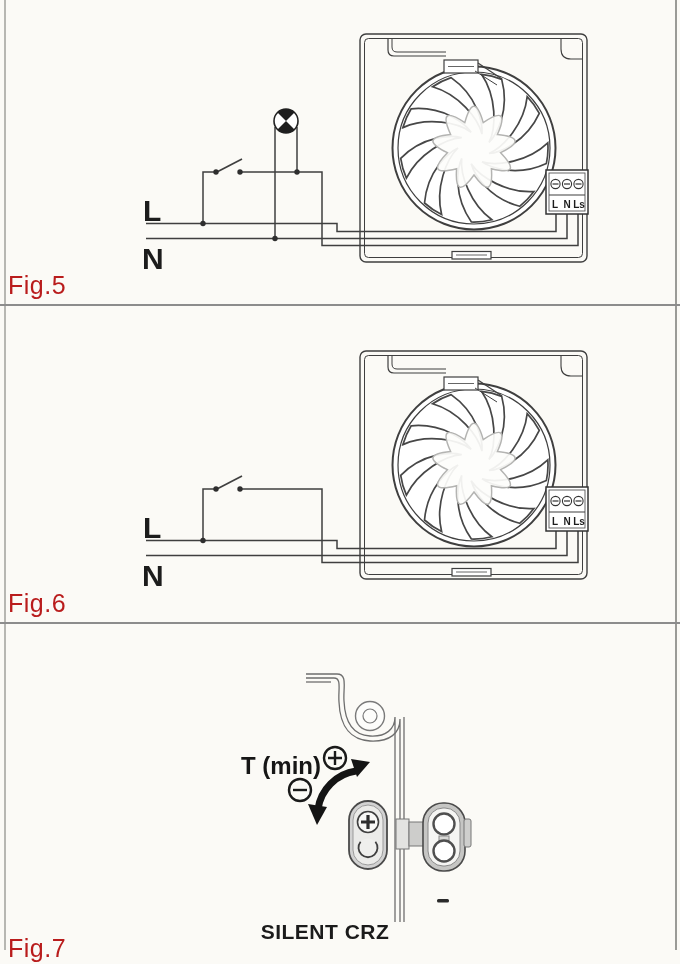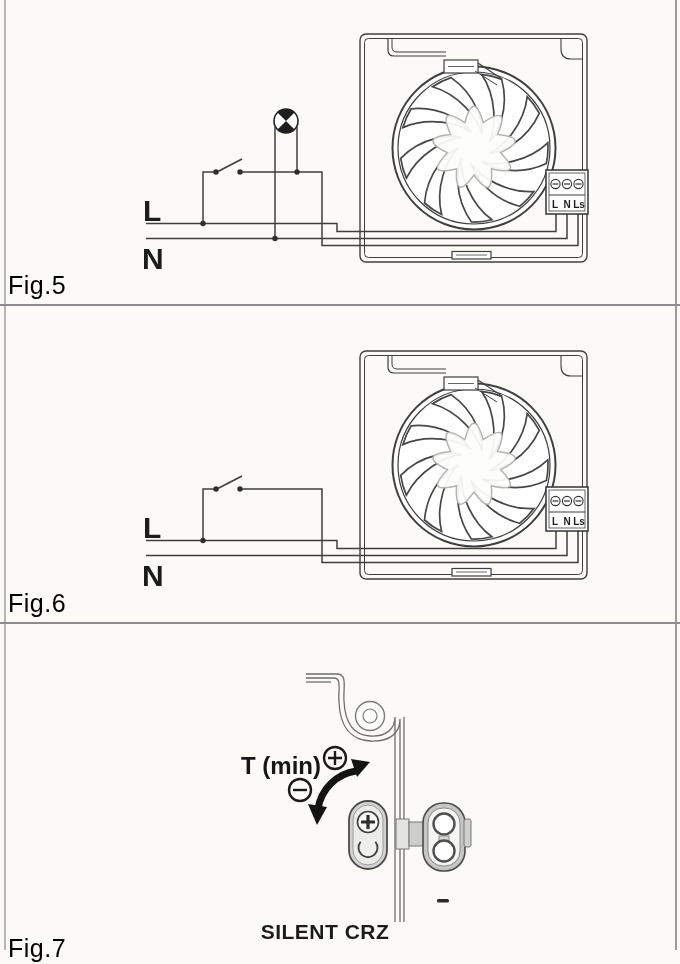--- a/index.html
+++ b/index.html
@@ -8,21 +8,21 @@
     position:relative; width:680px; height:964px;
     background:#fbfaf6; overflow:hidden;
   }
   .panel{position:absolute; left:0; width:680px; border-bottom:2px solid #8c8c8c;}
   #panel-fig5{top:0; height:304px;}
   #panel-fig6{top:306px; height:316px;}
   #panel-fig7{top:643px; height:324px;}
   .panel svg{position:absolute; left:0; top:0;}
   .fig-label{
     position:absolute; left:8px; bottom:4px;
-    font-size:25px; color:#000000; letter-spacing:0.5px;
+    font-size:25px; color:#b91c1c; letter-spacing:0.5px;
   }
   .edge{position:absolute; top:0; height:950px; width:1.5px;}
   #edge-left{left:4px; background:#b7b7b2;}
   #edge-right{left:675px; background:#9a9a96;}
 </style>
 </head>
 <body>
 
 <div class="page">
 

